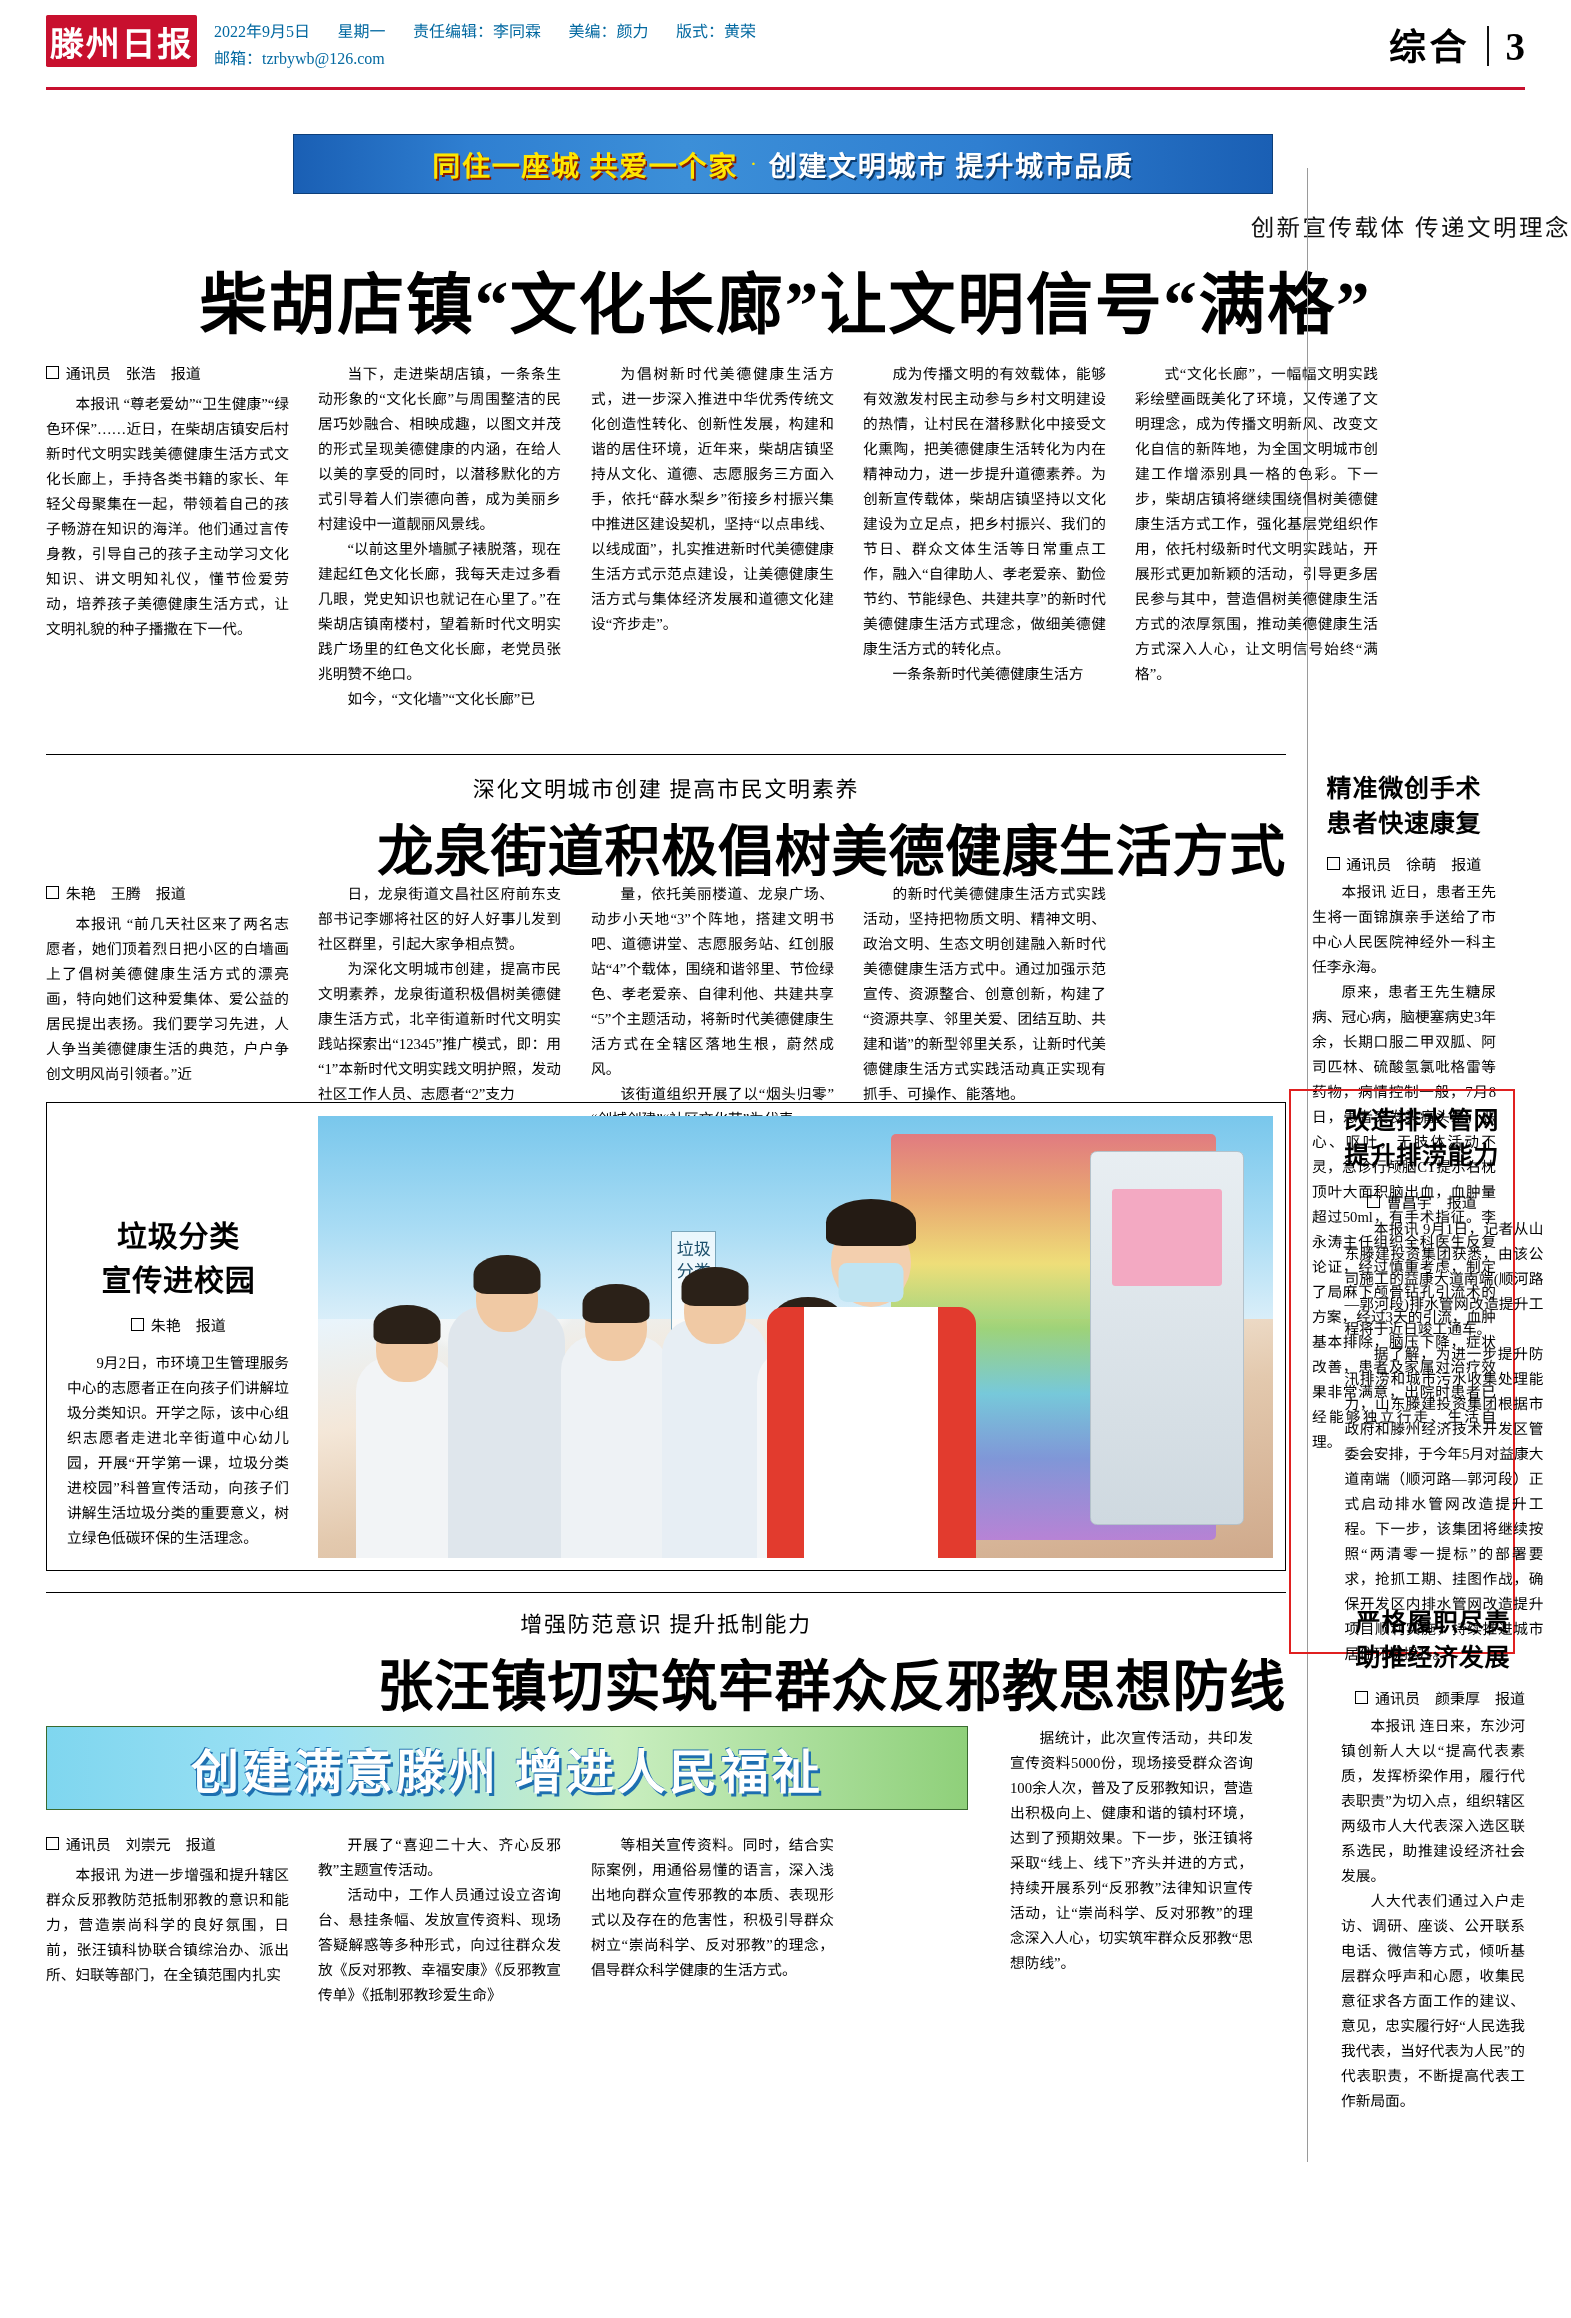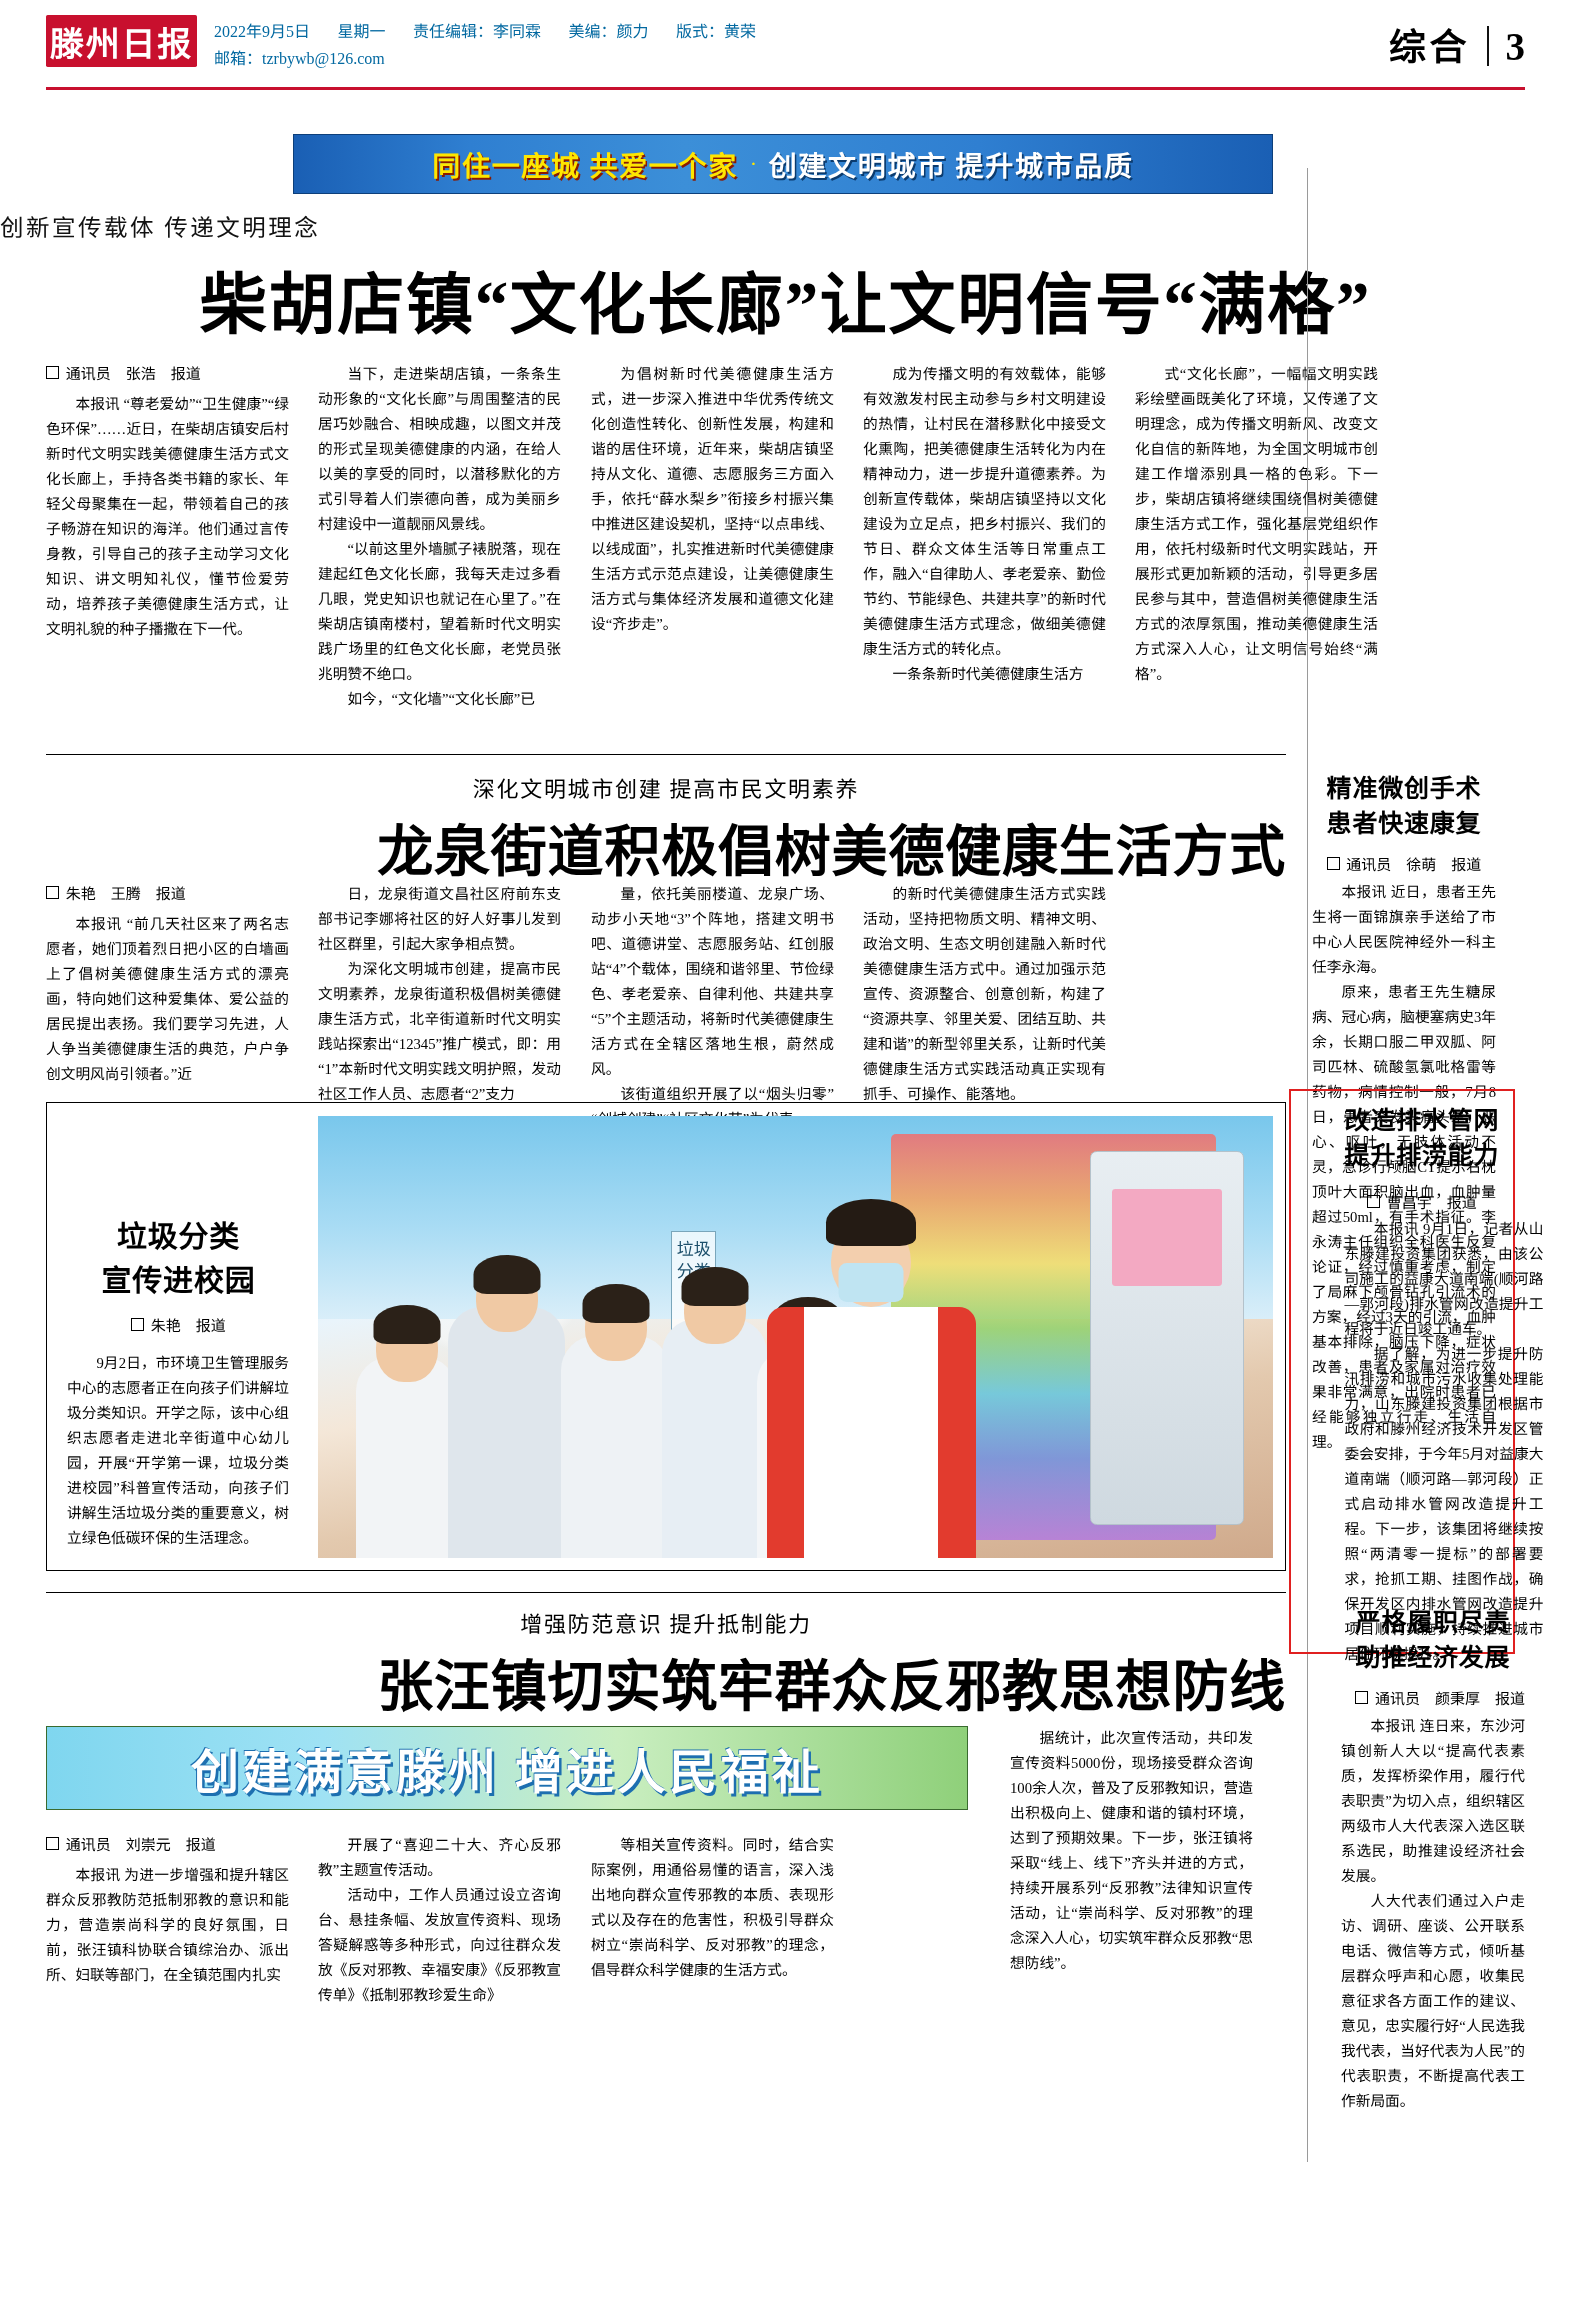--- a/index.html
+++ b/index.html
@@ -46,21 +46,21 @@
     font-family:"Liberation Serif",serif;
   }
   .banner-dot{color:#ffe600;font-size:22px;}
   .banner-white{
     color:#ffffff;font-weight:bold;font-size:28px;letter-spacing:1.7px;
     text-shadow:1.7px 1.7px 0 #0b3b6e;
   }
 
   
   .lead-shoulder{
-    position:absolute;left:0;top:209px;width:1571px;text-align:left;
+    position:absolute;left:0;top:209px;width:1571px;text-align:right;
     font-size:23.5px;letter-spacing:2.5px;color:#111;
   }
   .lead-title{
     position:absolute;left:0;top:250px;width:1571px;text-align:center;
     font-size:67px;font-weight:bold;letter-spacing:1.7px;color:#000;
     font-family:"Liberation Serif",serif;
   }
 
   
   .col{

